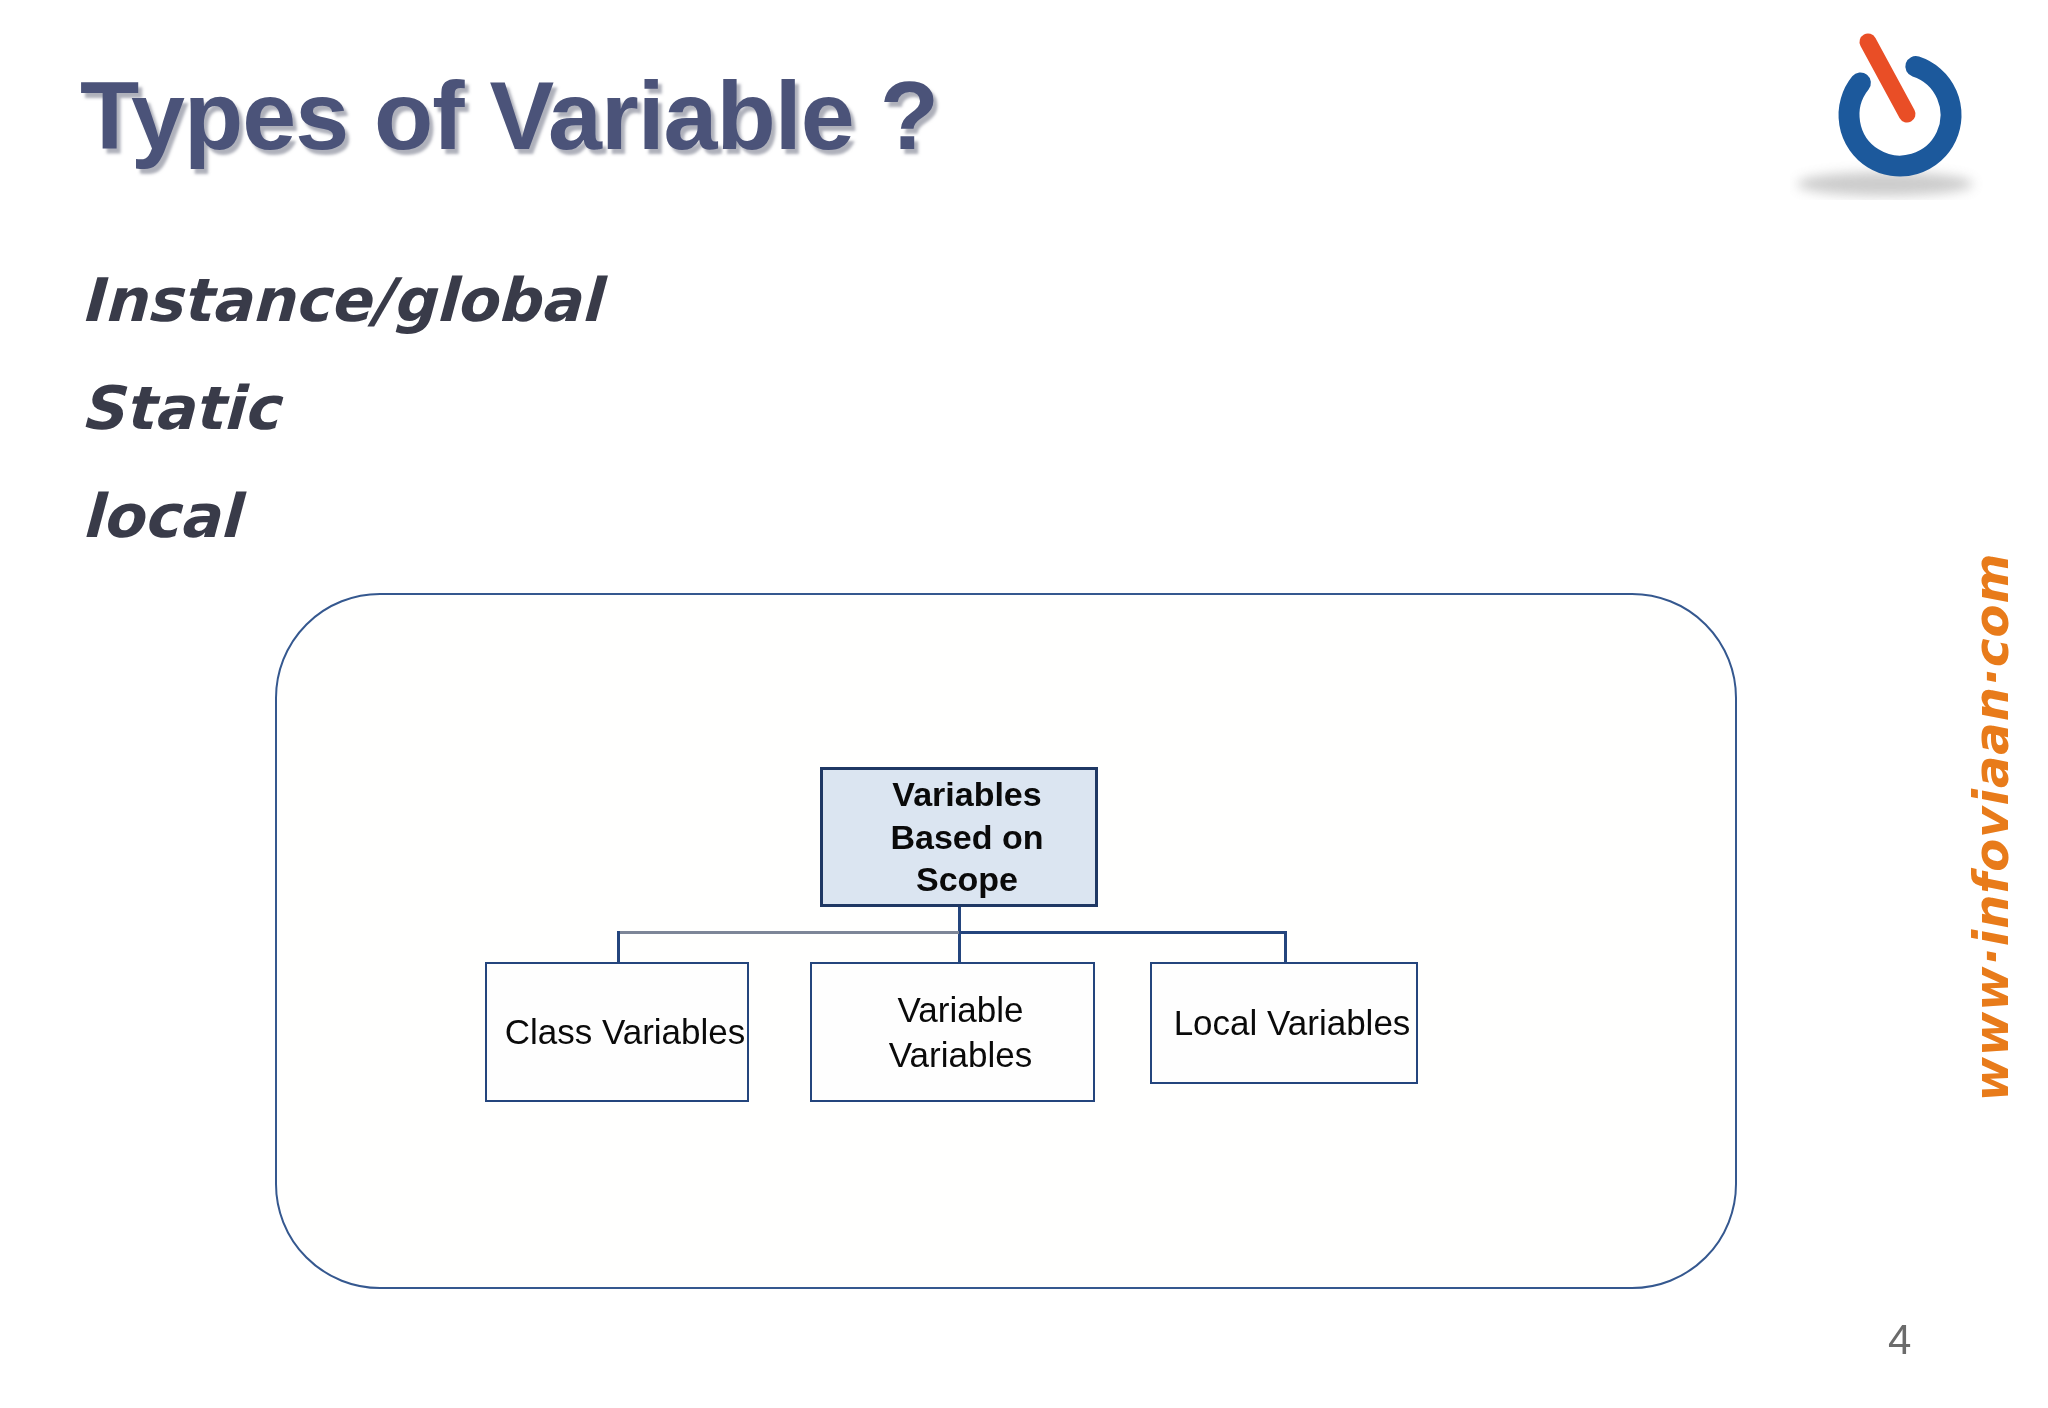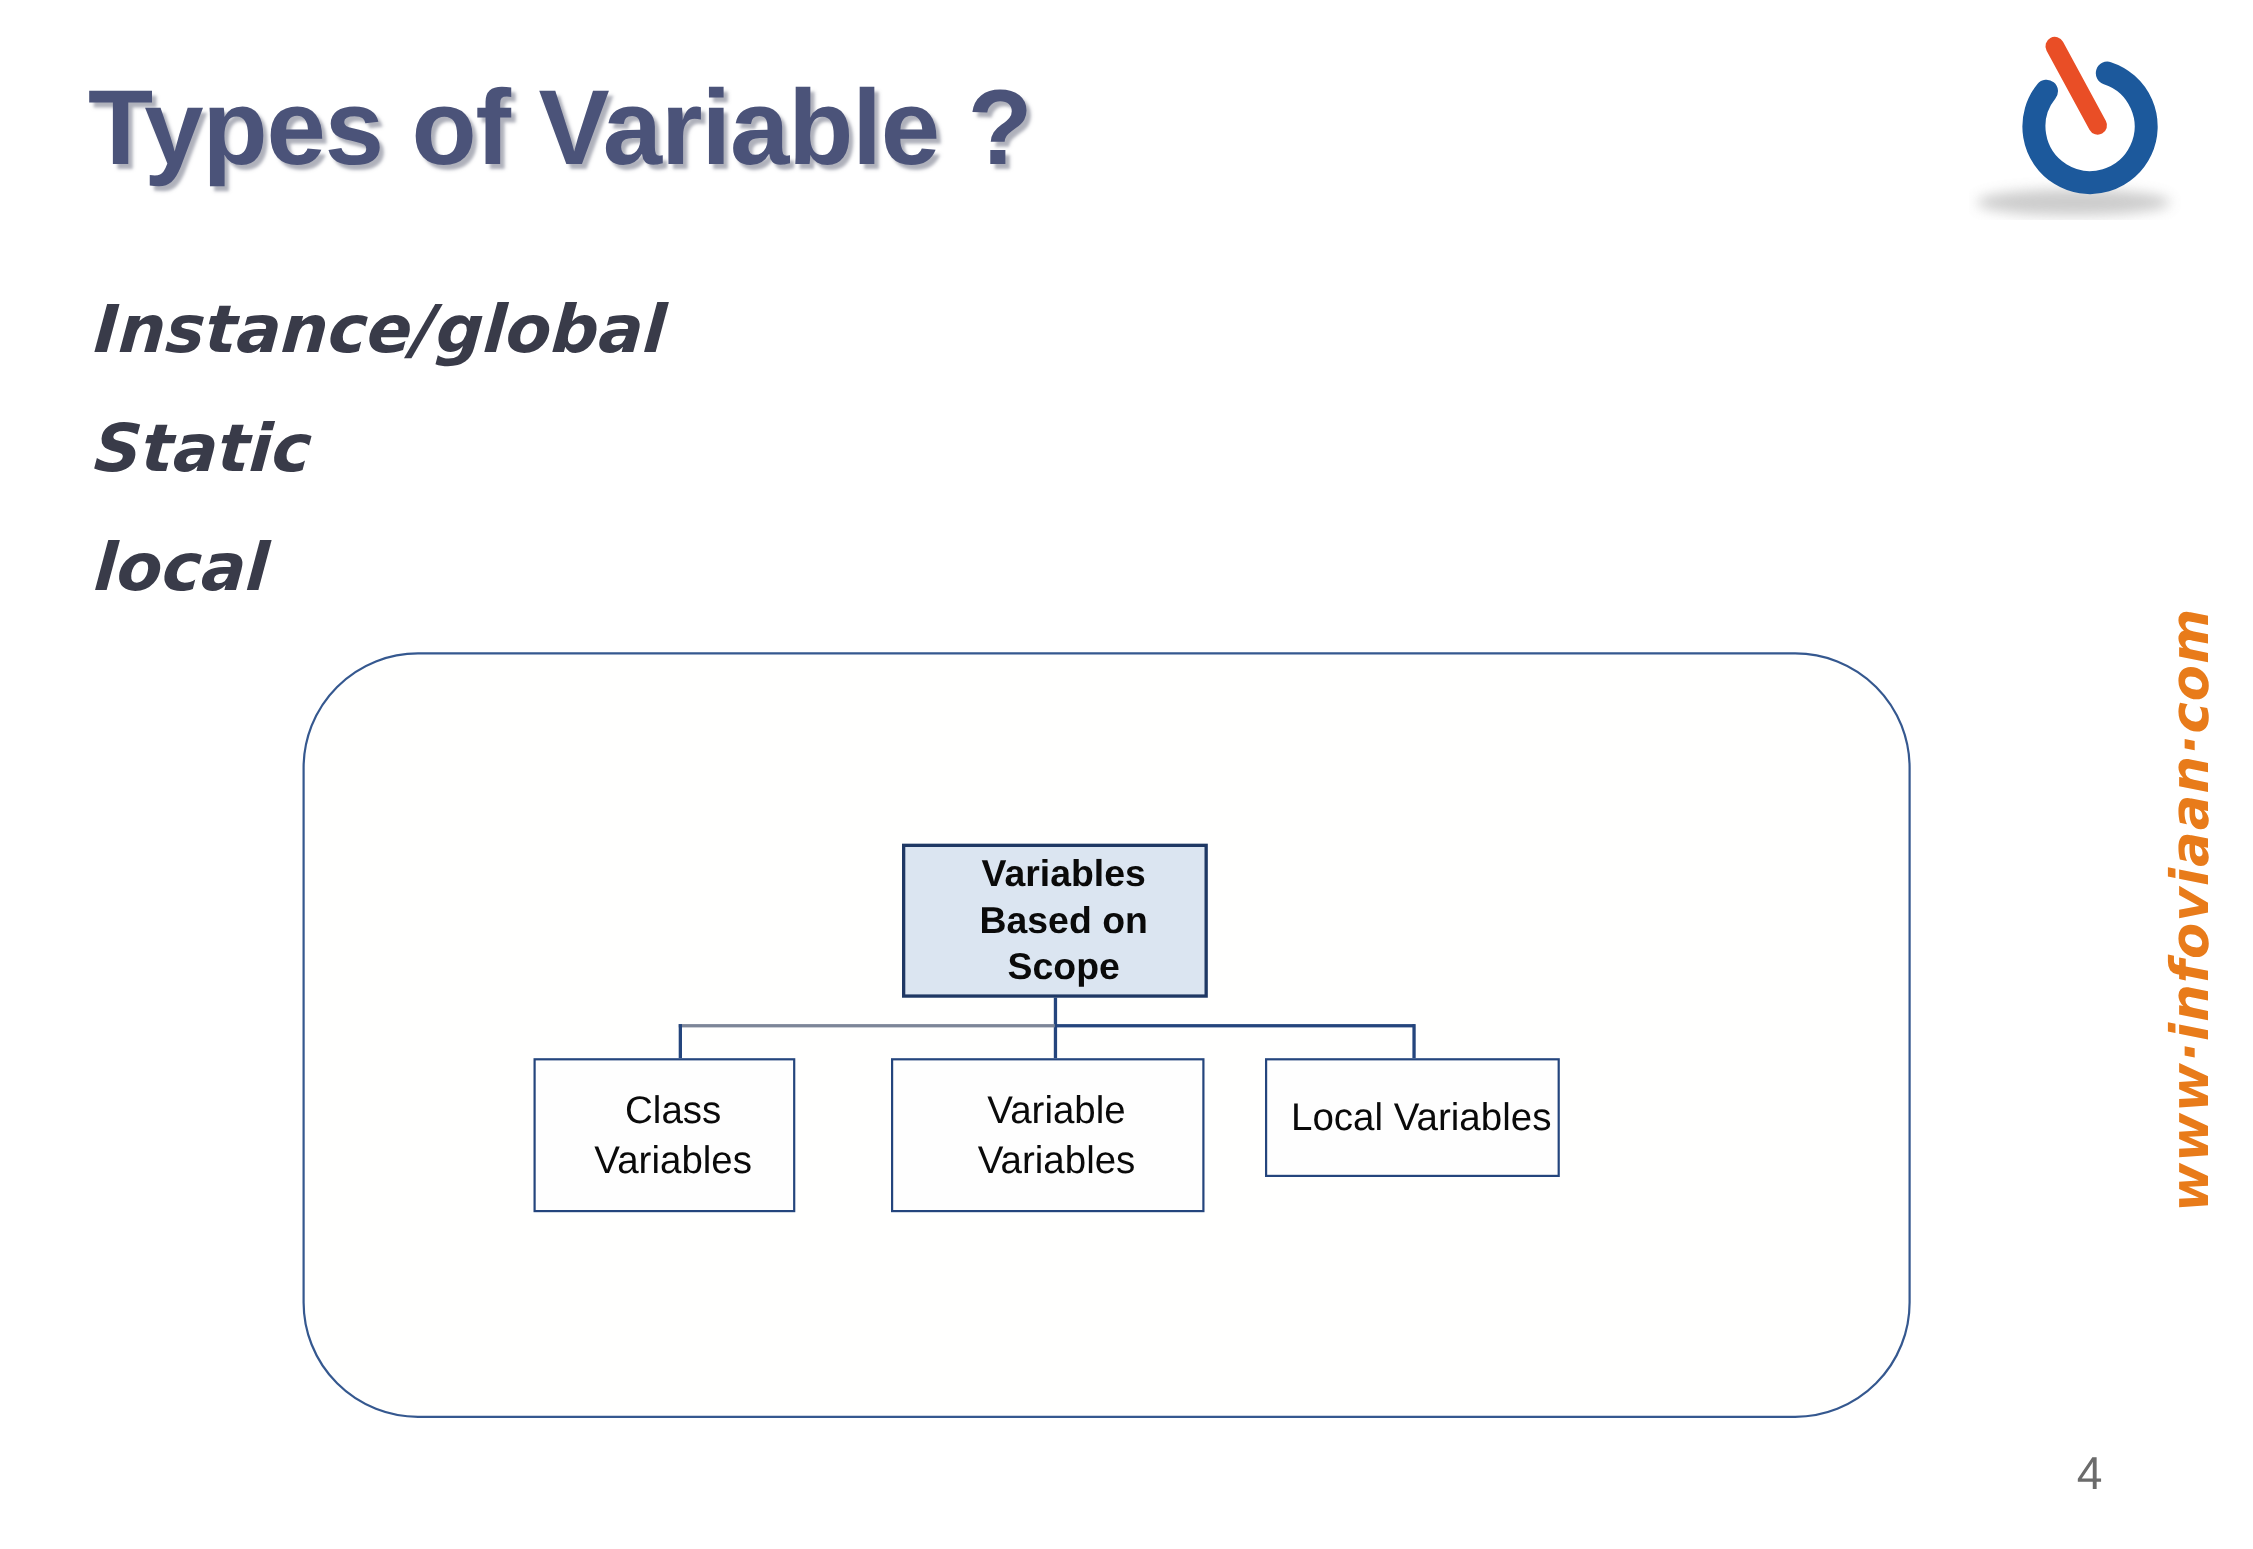--- a/index.html
+++ b/index.html
@@ -40,24 +40,24 @@
     text-align:center; box-sizing:border-box;
     background:#fefefe; border:2px solid #24457d;
     font-size:35px; color:#0a0a0a; line-height:1.3;padding-left:16px;
   }
   .node-root {
     left:820px; top:767px; width:278px; height:140px;
     background:#dbe5f1; border:3px solid #1f3864;
     font-weight:bold; font-size:34px; line-height:1.25;
   }
   .node-root .node-label { width:260px; }
-  .node-child1 { left:485px; top:962px; width:238px; height:140px; }
+  .node-child1 { left:485px; top:962px; width:264px; height:140px; }
   .node-child2 { left:810px; top:962px; width:285px; height:140px; }
   .node-child2 .node-label { width:240px; }
-  .node-child3 { left:1150px; top:962px; width:268px; height:108px; }
+  .node-child3 { left:1150px; top:962px; width:268px; height:122px; }
   
   .conn { position:absolute; background:#24457d; }
   .conn-parent-drop { left:958px; top:906px; width:3px; height:58px; }
   .conn-h-left  { left:617px; top:931px; width:342px; height:3px; background:#7d8698; }
   .conn-h-right { left:959px; top:931px; width:327px; height:3px; background:#24457d; }
   .conn-drop-left  { left:617px;  top:931px; width:3px; height:33px; }
   .conn-drop-right { left:1284px; top:931px; width:3px; height:33px; }
   
   .watermark {
     position:absolute; left:1711px; top:799px; width:560px; height:56px;

